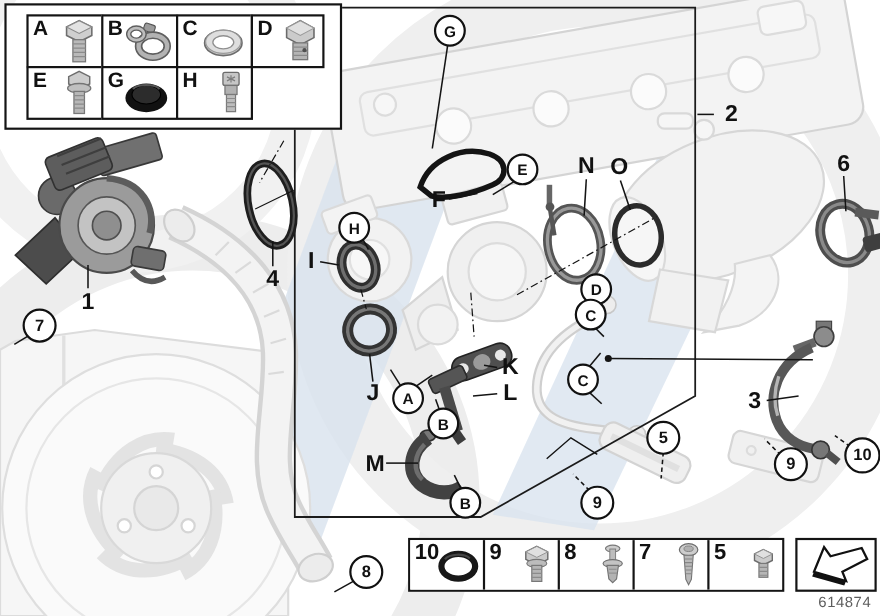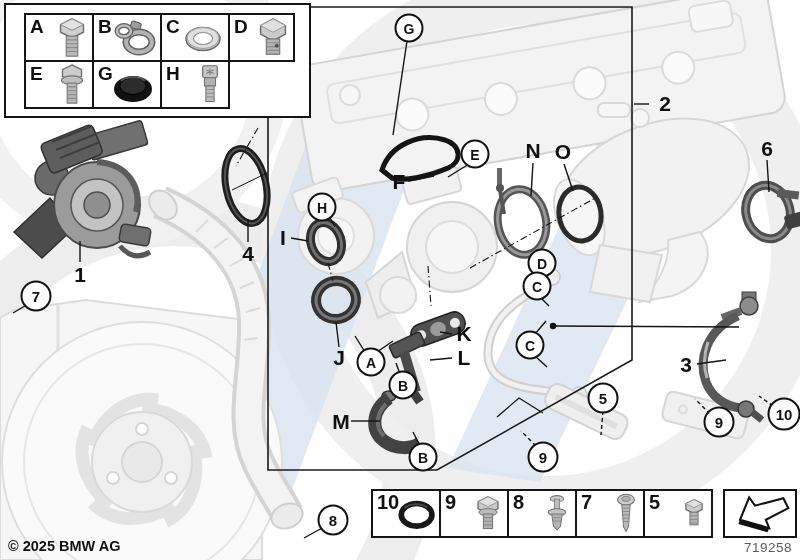--- a/index.html
+++ b/index.html
@@ -413,16 +413,15 @@
   </div>
 </div>
 
 <div class="arrowbox">
   <svg width="62" height="40" viewBox="0 0 70 48">
     <path d="M63,5 L69,17 L42,31 L46,41 L11,31 L22,4 L29,14 Z" fill="#fff" stroke="#111" stroke-width="2.5" stroke-linejoin="miter"></path>
     <path d="M46,41 L11,31 L9,36 L44,46 Z" fill="#111"></path>
   </svg>
 </div>
 
-<div class="copyright">© 2025 BMW AG</div>
-<div class="diagnum">719258</div>
+<div class="diagnum">614874</div>
 
 </div>
 
 </body></html>

